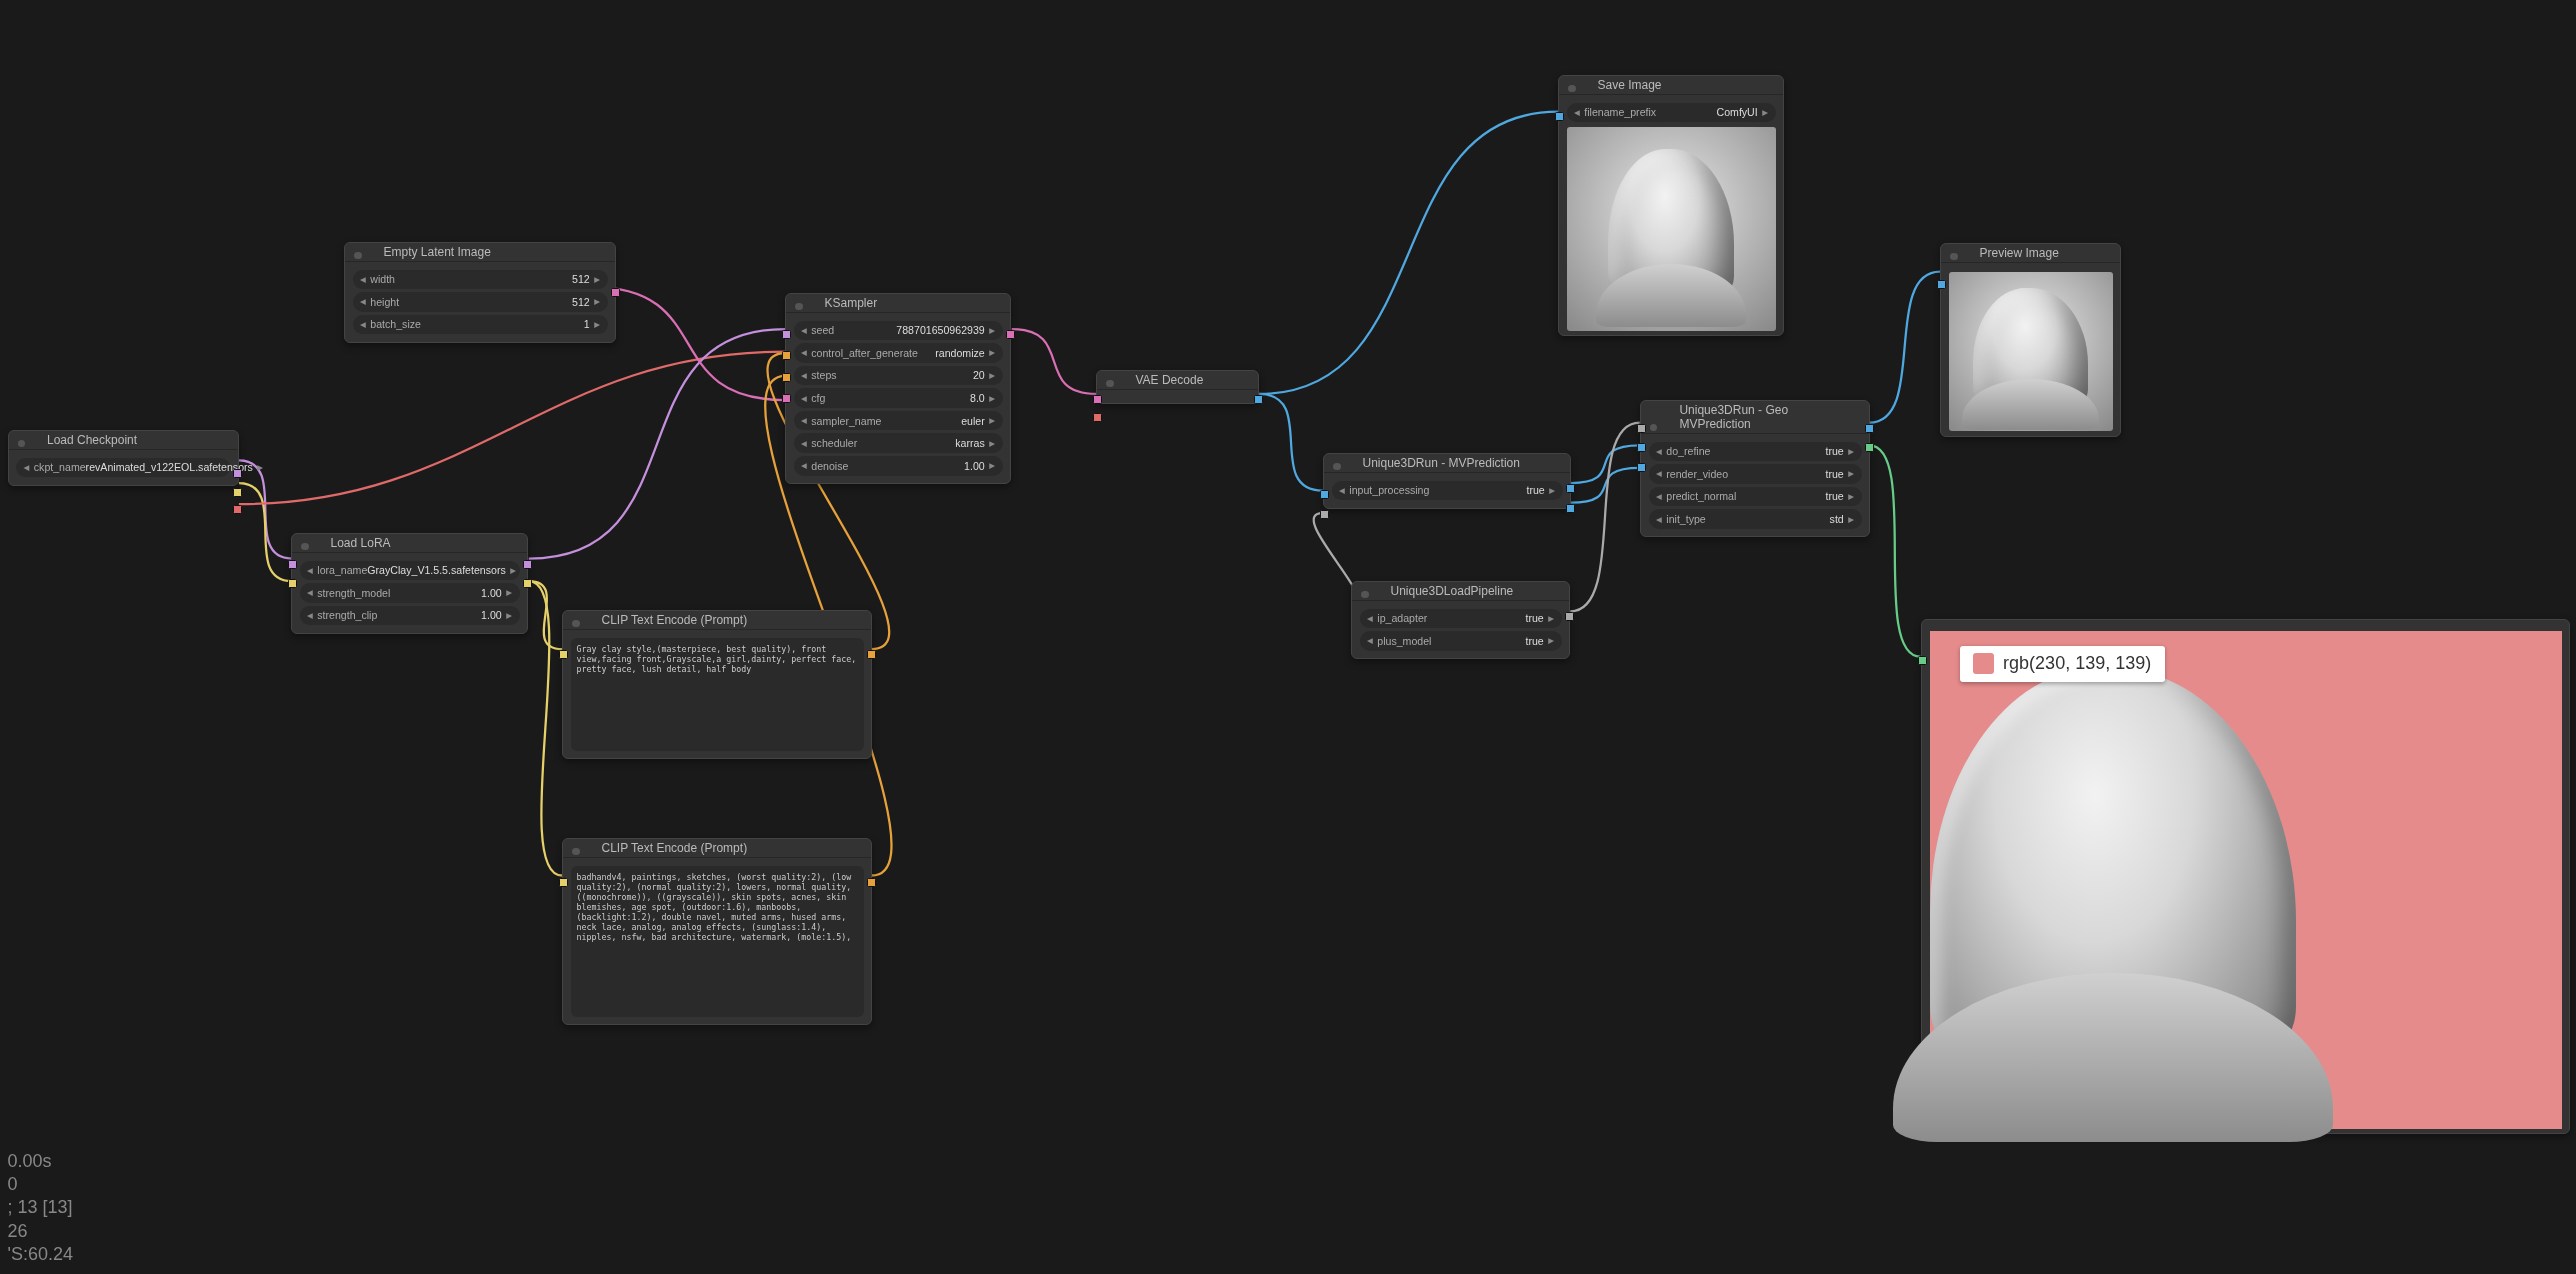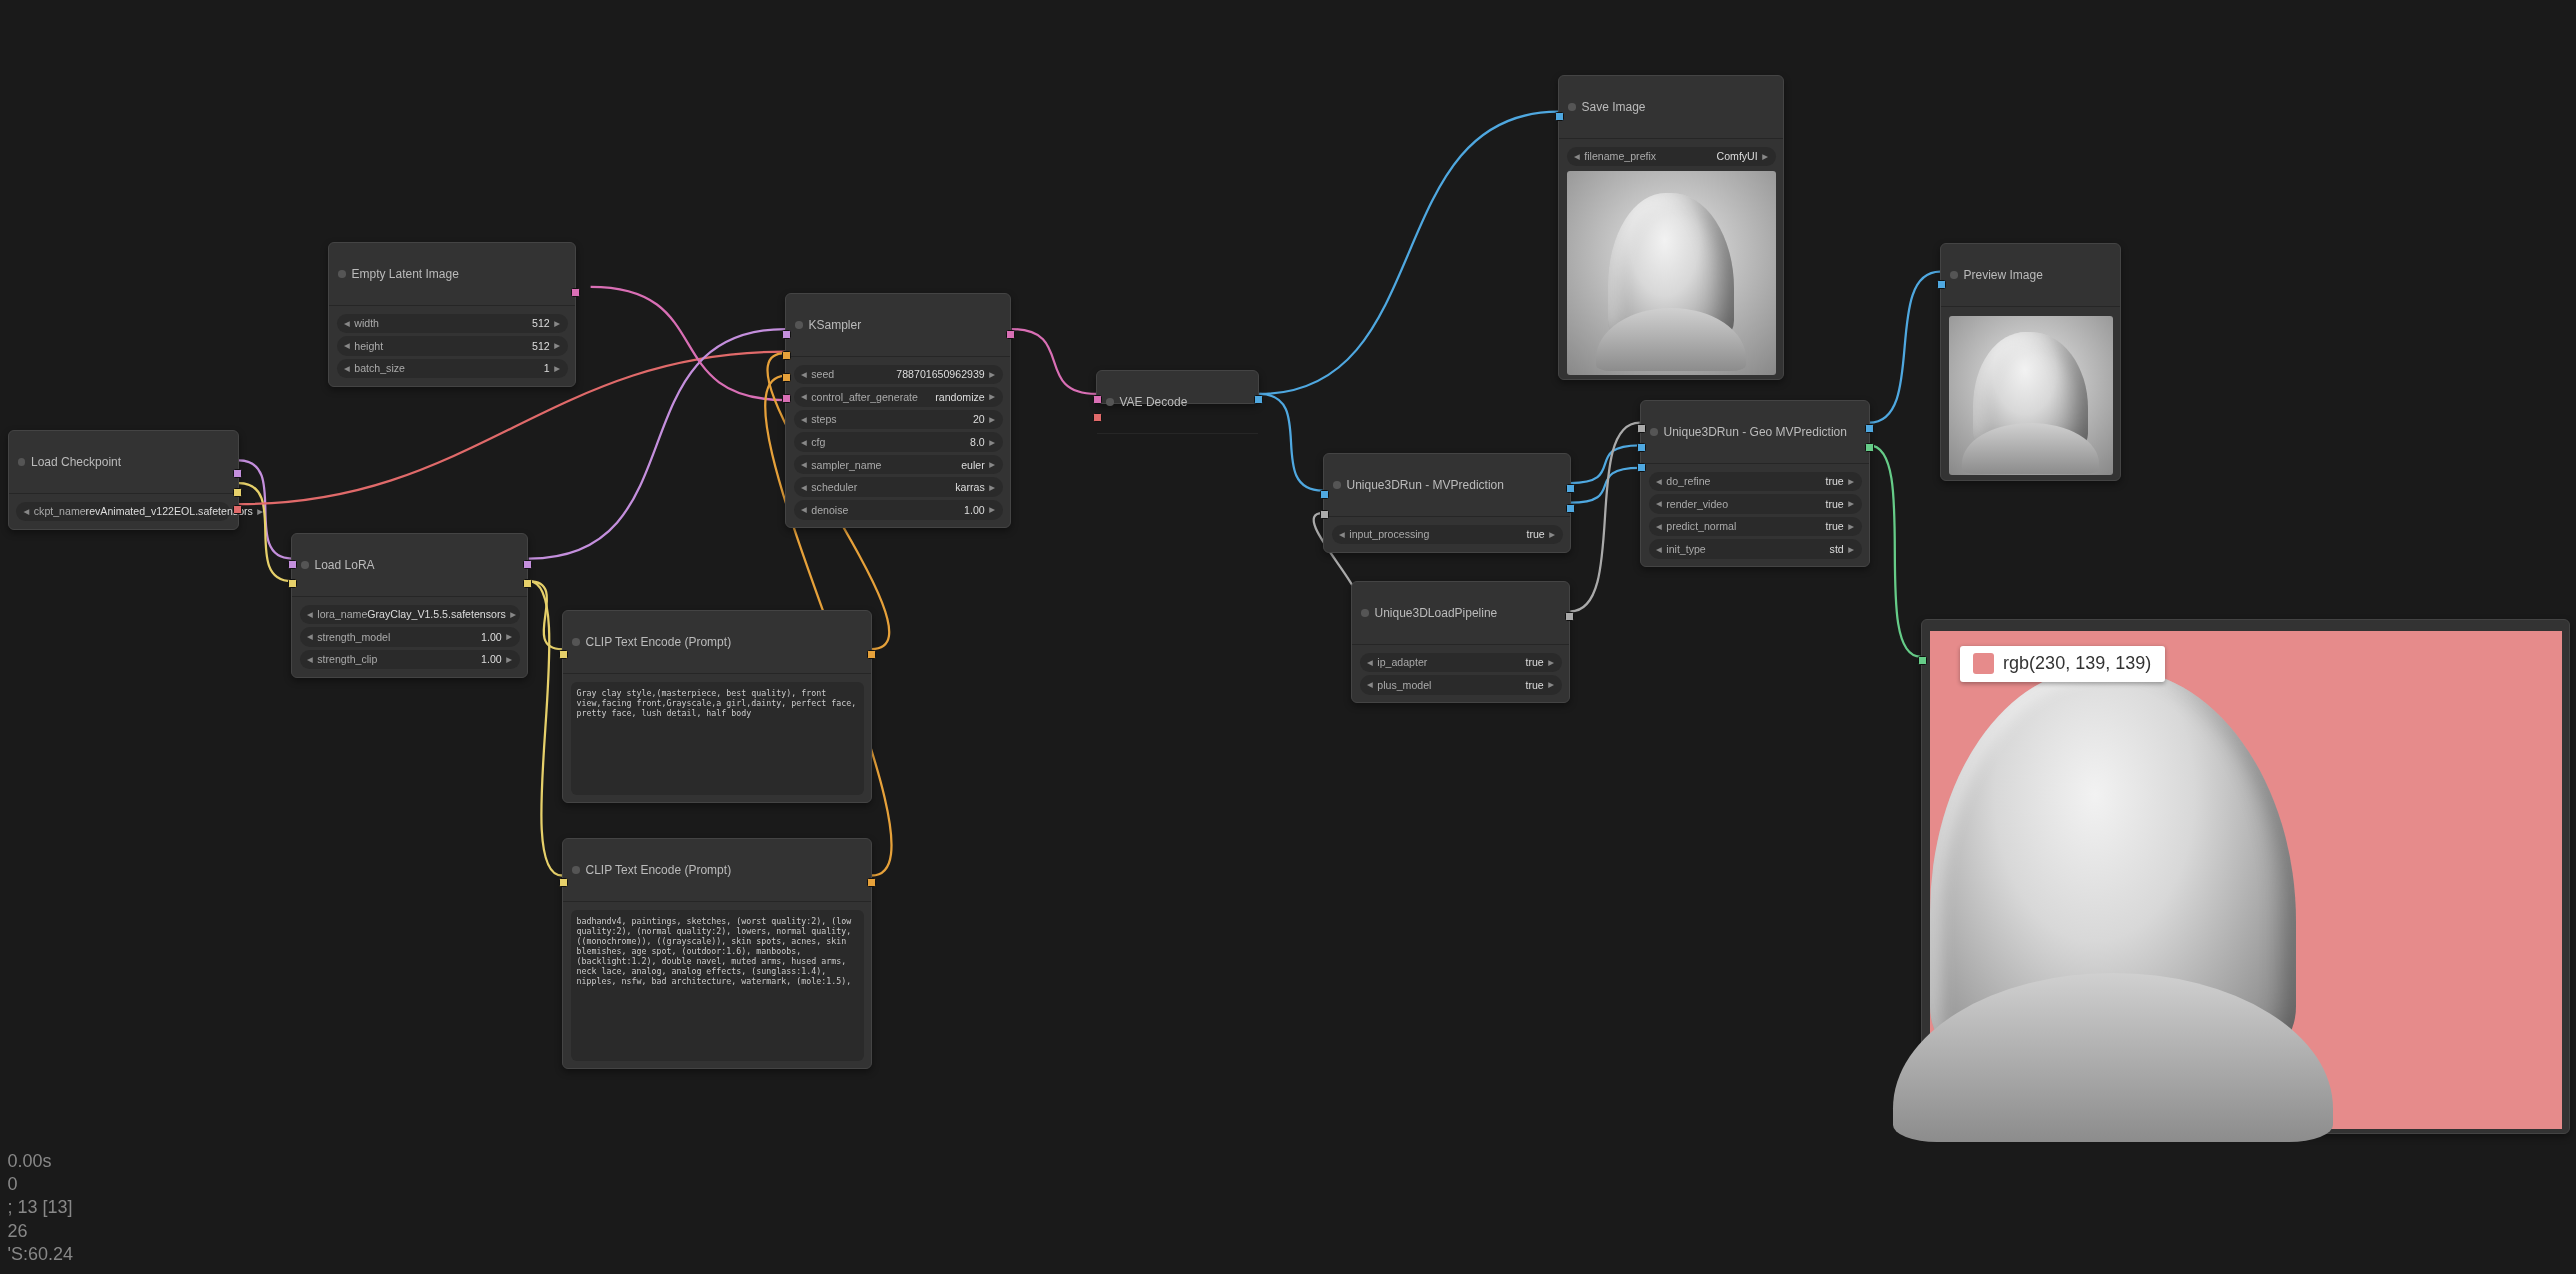--- a/index.html
+++ b/index.html
@@ -15,27 +15,27 @@
   }
   #canvas { position: absolute; inset: 0; width: 100%; height: 100%; }
   .node {
     position: absolute;
     background: #333;
     border: 0.8px solid #444;
     border-radius: 6px;
     box-shadow: 0 3px 7.5px rgba(0,0,0,0.4);
   }
   .node-header {
-    padding: 24px 9px;
+    padding: 2px 9px;
     font-size: 12px;
     color: #bbb;
     border-bottom: 0.8px solid #262626;
     display: flex;
-    align-items: center;
-    gap: 6px;
+    align-items: flex-end;
+    gap: 22px;
   }
   .node-header .dot {
     width: 7.5px; height: 7.5px; border-radius: 50%; background: #555;
   }
   .node-body { padding: 4.5px 7.5px; }
   .widget {
     background: #2a2a2a;
     border-radius: 10.6px;
     padding: 3px 7.5px;
     margin: 3px 0;
@@ -157,21 +157,21 @@
       <span class="label">ckpt_name</span>
       <span class="value">revAnimated_v122EOL.safetensors</span>
       <span class="arrow">▶</span>
     </div>
   </div>
   <div class="port" style="right:-4.5px; top:38px; background:#c48fdd;"></div>
   <div class="port" style="right:-4.5px; top:57px; background:#e6d06a;"></div>
   <div class="port" style="right:-4.5px; top:74px; background:#e06a6a;"></div>
 </div>
 
-<div class="node" style="left:328px; top:242px; width:248px;">
+<div class="node" style="left:344px; top:242px; width:272px;">
   <div class="node-header">
       <span class="dot"></span>
       <span>Empty Latent Image</span>
     </div>
   <div class="node-body">
     <div class="widget">
         <span class="arrow">◀</span>
         <span class="label">width</span>
         <span class="value">512</span>
         <span class="arrow">▶</span>

